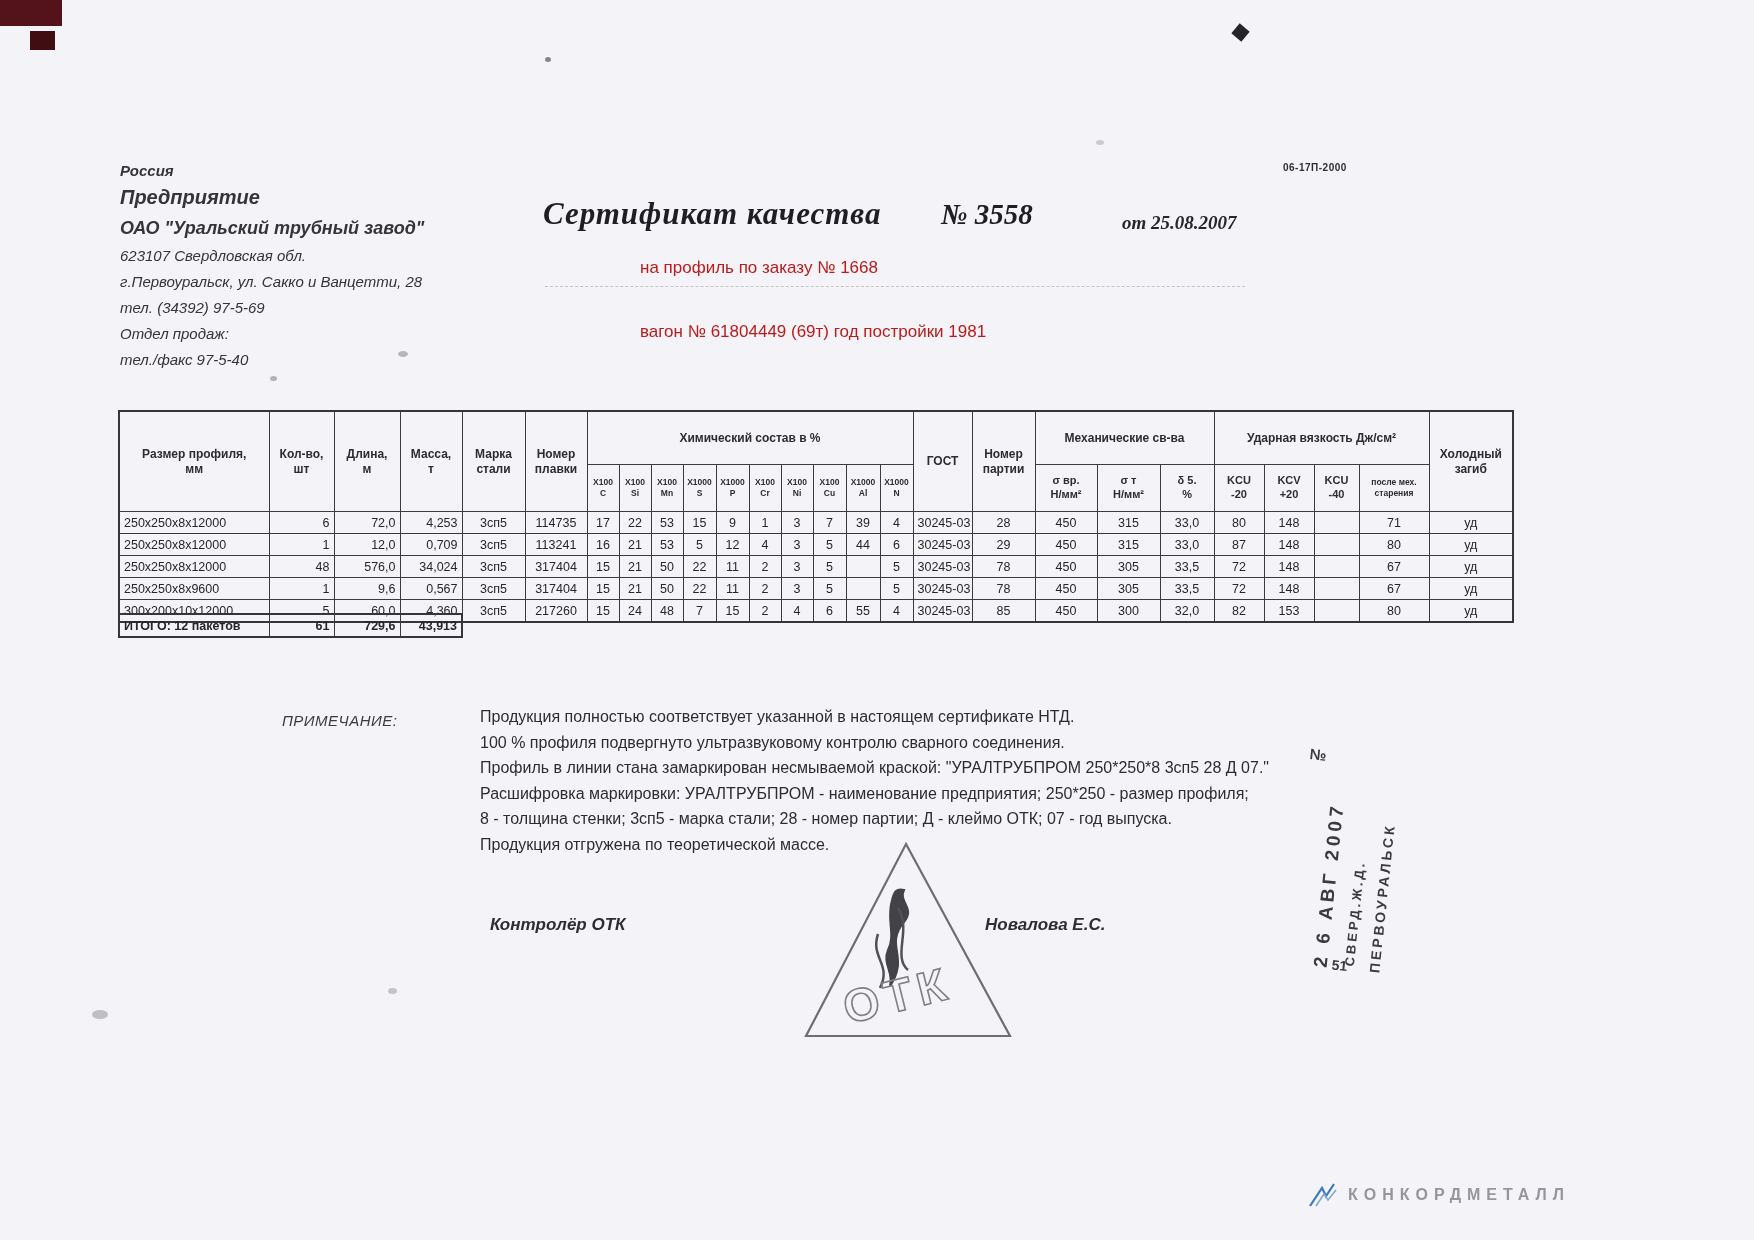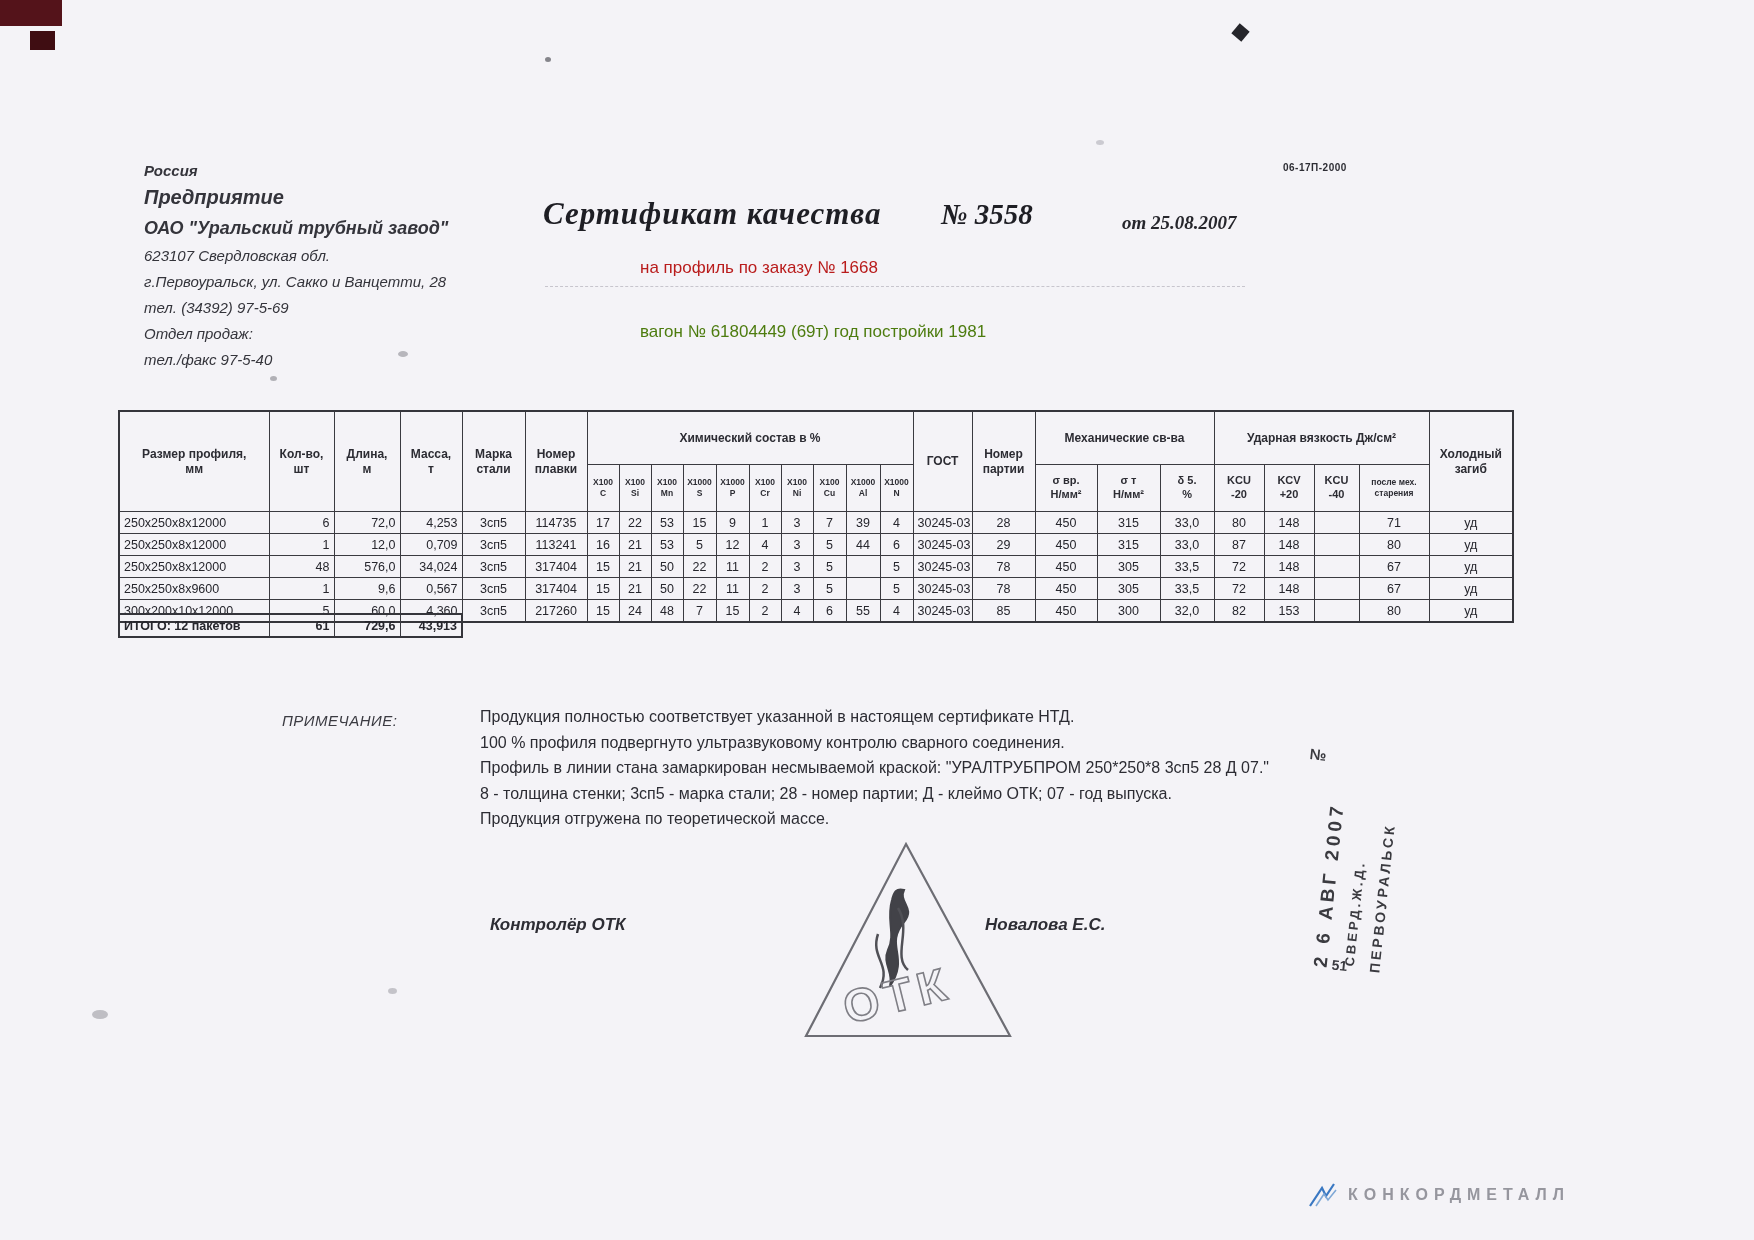--- a/index.html
+++ b/index.html
@@ -18,33 +18,33 @@
   .a-diamond { left:1234px; top:26px; width:13px; height:13px; background:#25252b; transform:rotate(40deg); }
   .a-speck1 { left:545px; top:57px; width:6px; height:5px; background:#55555c; border-radius:50%; opacity:.7; }
   .a-speck2 { left:398px; top:351px; width:10px; height:6px; background:#7a7a82; border-radius:50%; opacity:.5; }
   .a-speck3 { left:92px; top:1010px; width:16px; height:9px; background:#8a8a92; border-radius:50%; opacity:.5; }
   .a-speck4 { left:388px; top:988px; width:9px; height:6px; background:#94949c; border-radius:50%; opacity:.5; }
   .a-speck5 { left:270px; top:376px; width:7px; height:5px; background:#6e6e76; border-radius:50%; opacity:.5; }
   .a-speck6 { left:1096px; top:140px; width:8px; height:5px; background:#9a9aa2; border-radius:50%; opacity:.45; }
 
   
   .form-code { position:absolute; left:1283px; top:162px; font-size:10px; font-weight:bold; letter-spacing:.5px; color:#2d2d34; }
-  .supplier { position:absolute; left:120px; top:158px; font-style:italic; font-size:15px; line-height:26px; color:#34343b;margin-left:24px; }
+  .supplier { position:absolute; left:120px; top:158px; font-style:italic; font-size:15px; line-height:26px; color:#34343b; }
   .supplier .line { white-space:nowrap; }
   .supplier .country { font-weight:bold; }
   .supplier .label { font-weight:bold; font-size:20px; }
   .supplier .name { font-weight:bold; font-size:18px; margin-top:5px; margin-bottom:2px; }
 
   .title-row { position:absolute; left:543px; top:196px; white-space:nowrap; }
   .title-main { font-family:"Liberation Serif", serif; font-style:italic; font-weight:bold; font-size:31px; color:#1e1e24; letter-spacing:1px; }
   .title-num { font-family:"Liberation Serif", serif; font-style:italic; font-weight:bold; font-size:29px; color:#1e1e24; margin-left:55px; }
   .title-date { position:absolute; left:1122px; top:212px; font-family:"Liberation Serif", serif; font-style:italic; font-weight:bold; font-size:19px; color:#26262c; }
   .subject { position:absolute; left:640px; top:258px; font-size:17px; color:#b91c1c;text-align:right; }
   .subject-line { position:absolute; left:545px; top:286px; width:700px; border-bottom:1px dashed #c7c5cd; }
-  .wagon { position:absolute; left:640px; top:322px; font-size:17px; color:#4d7c0f; }
+  .wagon { position:absolute; left:640px; top:322px; font-size:17px; color:#b91c1c; }
 
   
   .tbl-wrap { position:absolute; left:118px; top:410px; }
   table.cert { border-collapse:collapse; table-layout:fixed; width:1394px; border:2px solid #35353b; }
   table.cert th, table.cert td { border:1px solid #3a3a40; overflow:hidden; }
   table.cert th {
     font-size:12px; font-weight:bold; color:#2c2c33; text-align:center;
     white-space:pre-line; padding:2px 0; line-height:1.25; vertical-align:middle;
   }
   table.cert th.chem { font-size:8.5px; line-height:1.3; }
@@ -374,20 +374,21 @@
         <td class="c-num">43,913</td>
       </tr>
     </tbody>
 </table>
 
 <div class="notes-label">ПРИМЕЧАНИЕ:</div>
 <div class="notes">
     <div>Продукция полностью соответствует указанной в настоящем сертификате НТД.</div>
     <div>100 % профиля подвергнуто ультразвуковому контролю сварного соединения.</div>
     <div>Профиль в линии стана замаркирован несмываемой краской: "УРАЛТРУБПРОМ  250*250*8  3сп5  28  Д  07."</div>
+    <div>Расшифровка маркировки: УРАЛТРУБПРОМ - наименование предприятия; 250*250 - размер профиля;</div>
     <div>8 - толщина стенки; 3сп5 - марка стали; 28 - номер партии; Д - клеймо ОТК; 07 - год выпуска.</div>
     <div>Продукция отгружена по теоретической массе.</div>
   </div>
 
 <div class="sig-controller">Контролёр ОТК</div>
 <div class="sig-name">Новалова  Е.С.</div>
 
 <div class="otk-stamp">
   <svg width="215" height="205" viewBox="0 0 215 205">
     <path d="M106 6 L210 198 L6 198 Z" fill="none" stroke="#5b5b62" stroke-width="2.2"></path>

